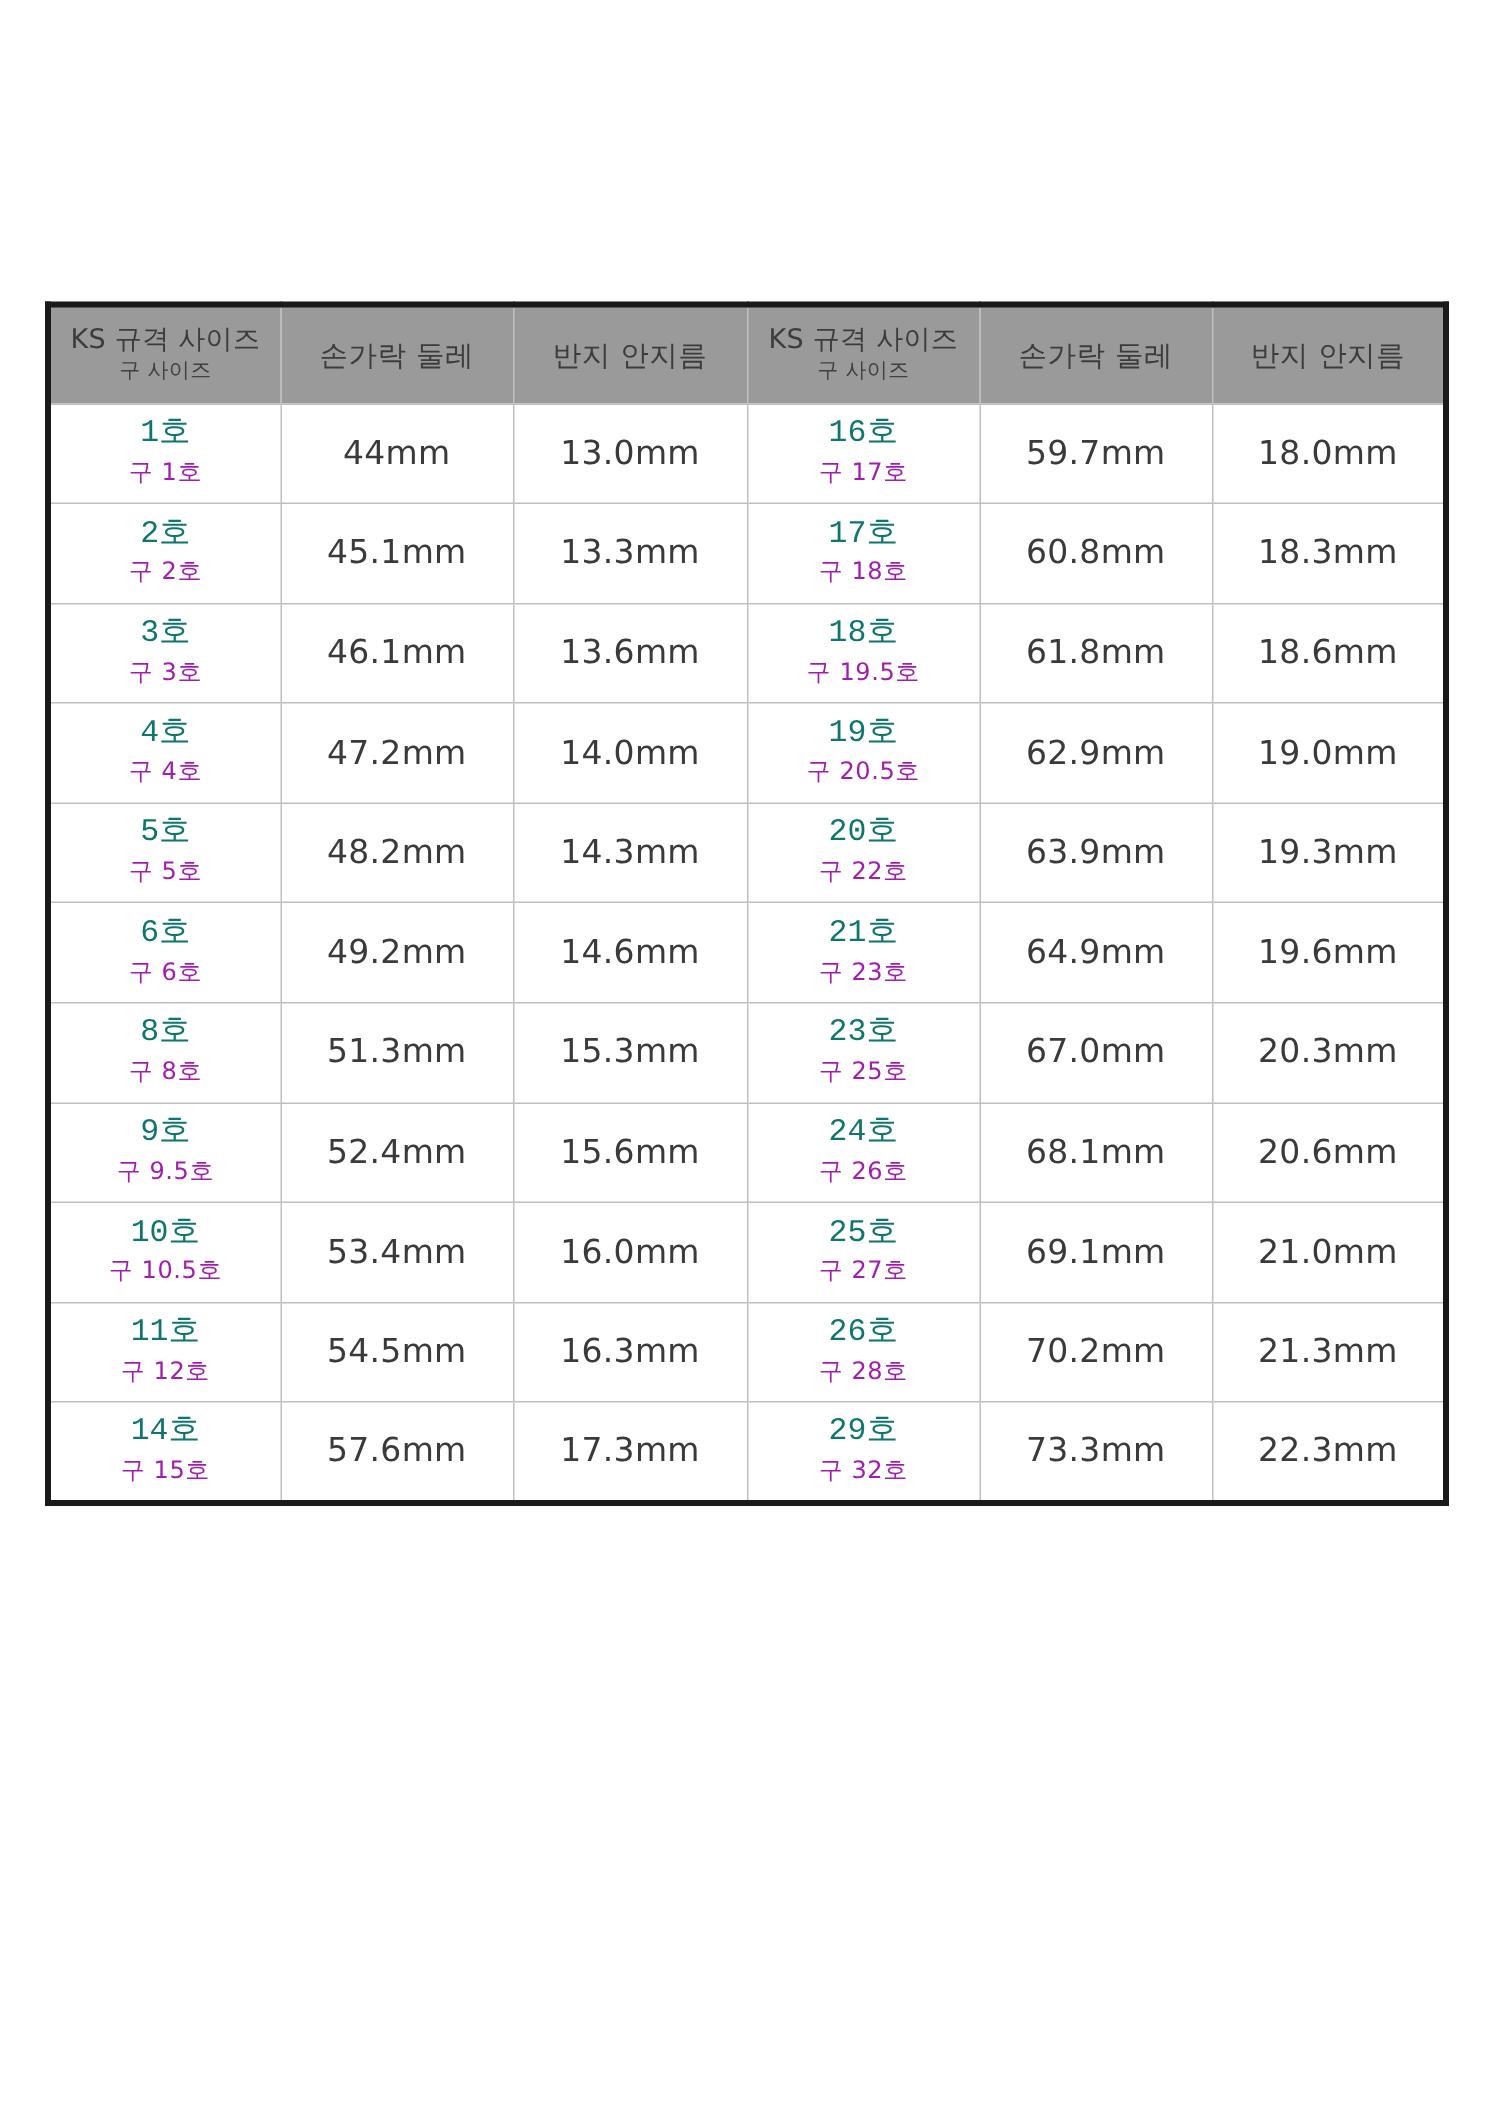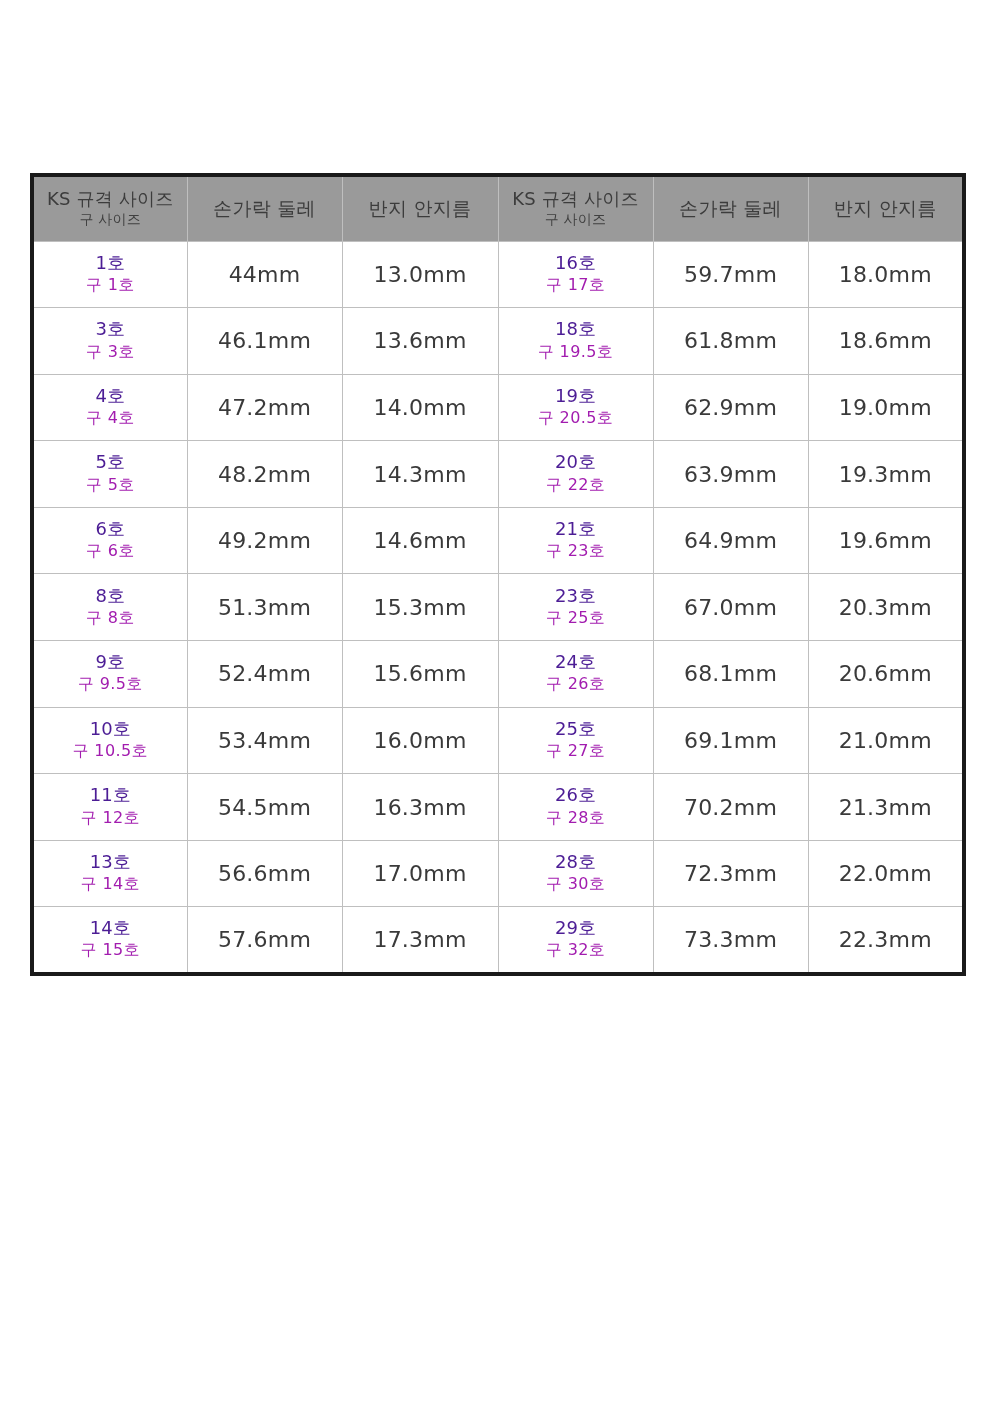--- a/index.html
+++ b/index.html
@@ -17,21 +17,21 @@
 
   #page {
     position: relative;
     width: 992px;
     height: 1403px;
   }
 
   #size-table {
     position: absolute;
     left: 30px;
-    top: 173px;
+    top: 201px;
     width: 933px;
     border-collapse: collapse;
     table-layout: fixed;
     border-left: 4px solid #1a1a1a;
     border-right: 4px solid #1a1a1a;
     border-top: 4px solid #1a1a1a;
     border-bottom: 4px solid #1a1a1a;
   }
 
   #size-table col.c-ks   { width: 155px; }
@@ -81,24 +81,25 @@
   }
 
   
   tbody tr { height: 66.6px; }
 
   td.ks-cell {
     padding: 4px 2px 6px 2px;
   }
   .ks-main {
     display: block;
-    font-size: 18px;
-    font-weight: normal;
-    color: #4c1d95;
+    font-size: 21px;
+    font-weight: normal;
+    color: #0f766e;
     line-height: 1.18;
+    font-family: Liberation Mono, monospace;
   }
   .ks-sub {
     display: block;
     font-size: 16px;
     font-weight: normal;
     color: #a21caf;
     line-height: 1.5;
     letter-spacing: 0.4px;
   }
 
@@ -153,20 +154,34 @@
           <td class="val-cell">13.0mm</td>
           <td class="ks-cell">
             <span class="ks-main">16호</span>
             <span class="ks-sub">구 17호</span>
           </td>
           <td class="val-cell">59.7mm</td>
           <td class="val-cell">18.0mm</td>
         </tr>
         <tr>
           <td class="ks-cell">
+            <span class="ks-main">2호</span>
+            <span class="ks-sub">구 2호</span>
+          </td>
+          <td class="val-cell">45.1mm</td>
+          <td class="val-cell">13.3mm</td>
+          <td class="ks-cell">
+            <span class="ks-main">17호</span>
+            <span class="ks-sub">구 18호</span>
+          </td>
+          <td class="val-cell">60.8mm</td>
+          <td class="val-cell">18.3mm</td>
+        </tr>
+        <tr>
+          <td class="ks-cell">
             <span class="ks-main">3호</span>
             <span class="ks-sub">구 3호</span>
           </td>
           <td class="val-cell">46.1mm</td>
           <td class="val-cell">13.6mm</td>
           <td class="ks-cell">
             <span class="ks-main">18호</span>
             <span class="ks-sub">구 19.5호</span>
           </td>
           <td class="val-cell">61.8mm</td>
@@ -265,34 +280,20 @@
           <td class="val-cell">16.3mm</td>
           <td class="ks-cell">
             <span class="ks-main">26호</span>
             <span class="ks-sub">구 28호</span>
           </td>
           <td class="val-cell">70.2mm</td>
           <td class="val-cell">21.3mm</td>
         </tr>
         <tr>
           <td class="ks-cell">
-            <span class="ks-main">13호</span>
-            <span class="ks-sub">구 14호</span>
-          </td>
-          <td class="val-cell">56.6mm</td>
-          <td class="val-cell">17.0mm</td>
-          <td class="ks-cell">
-            <span class="ks-main">28호</span>
-            <span class="ks-sub">구 30호</span>
-          </td>
-          <td class="val-cell">72.3mm</td>
-          <td class="val-cell">22.0mm</td>
-        </tr>
-        <tr>
-          <td class="ks-cell">
             <span class="ks-main">14호</span>
             <span class="ks-sub">구 15호</span>
           </td>
           <td class="val-cell">57.6mm</td>
           <td class="val-cell">17.3mm</td>
           <td class="ks-cell">
             <span class="ks-main">29호</span>
             <span class="ks-sub">구 32호</span>
           </td>
           <td class="val-cell">73.3mm</td>

